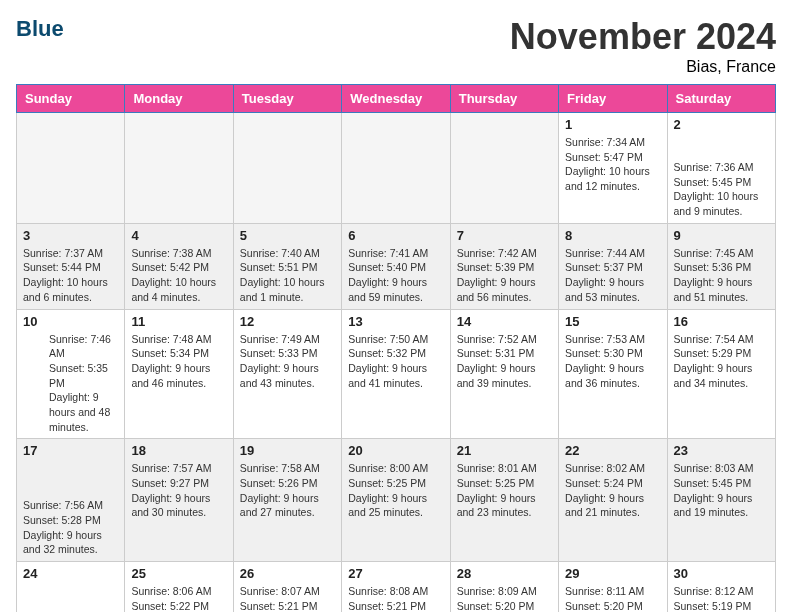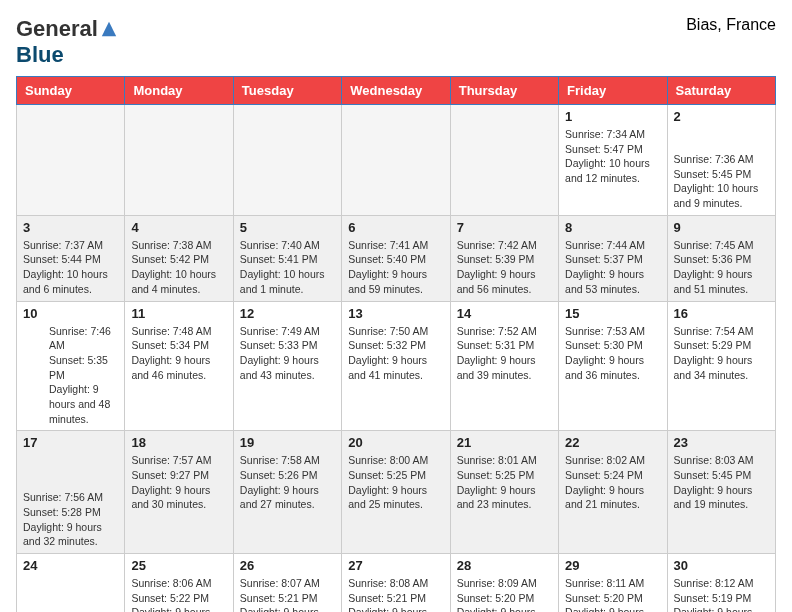--- a/index.html
+++ b/index.html
@@ -45,21 +45,21 @@
     .location {
       font-size: 16px;
       color: #000000;
     }
     .calendar {
       width: 100%;
       border-collapse: collapse;
       font-size: 11px;
     }
     .calendar th {
-      background-color: #ef4444;
+      background-color: #ec4899;
       color: #fff;
       text-align: left;
       padding: 6px 8px;
       font-size: 13px;
       font-weight: bold;
       border: 1px solid #3a7abf;
     }
     .calendar td {
       border: 1px solid #ccc;
       vertical-align: top;
@@ -90,29 +90,24 @@
     }
     
     .row-a td:not(.empty) { background: #fff; }
     .row-b td:not(.empty) { background: #ebebeb; }
   </style>
 </head>
 <body>
 
 <div class="header">
   <div class="logo">
-    <div class="logo-text">
-      <span class="logo-general">General</span>
-      <svg class="logo-icon" viewBox="0 0 20 20" xmlns="http://www.w3.org/2000/svg">
-        <polygon points="2,18 10,2 18,18" fill="#3a7abf"></polygon>
-      </svg>
-    </div>
     <span class="logo-blue" style="font-size:22px;font-weight:bold;">Blue</span>
   </div>
   <div class="title-block">
+    <div class="month-title">November 2024</div>
     <div class="location">Bias, France</div>
   </div>
 </div>
 
 <table class="calendar">
   <thead>
     <tr>
     <th>Sunday</th>
         <th>Monday</th>
         <th>Tuesday</th>
@@ -151,21 +146,21 @@
         </td>
         <td>
           <div class="day-number">4</div>
           <div class="day-info" style="white-space: pre-line;">Sunrise: 7:38 AM
 Sunset: 5:42 PM
 Daylight: 10 hours and 4 minutes.</div>
         </td>
         <td>
           <div class="day-number">5</div>
           <div class="day-info" style="white-space: pre-line;">Sunrise: 7:40 AM
-Sunset: 5:41 PM
+Sunset: 5:51 PM
 Daylight: 10 hours and 1 minute.</div>
         </td>
         <td>
           <div class="day-number">6</div>
           <div class="day-info" style="white-space: pre-line;">Sunrise: 7:41 AM
 Sunset: 5:40 PM
 Daylight: 9 hours and 59 minutes.</div>
         </td>
         <td>
           <div class="day-number">7</div>

